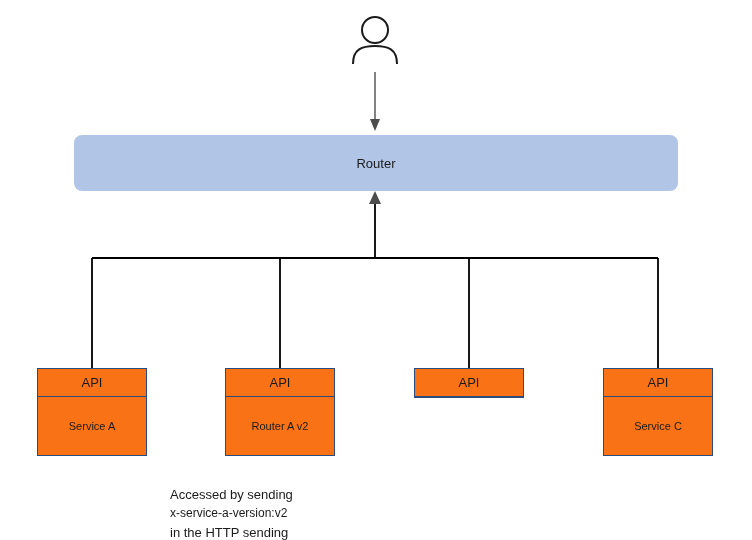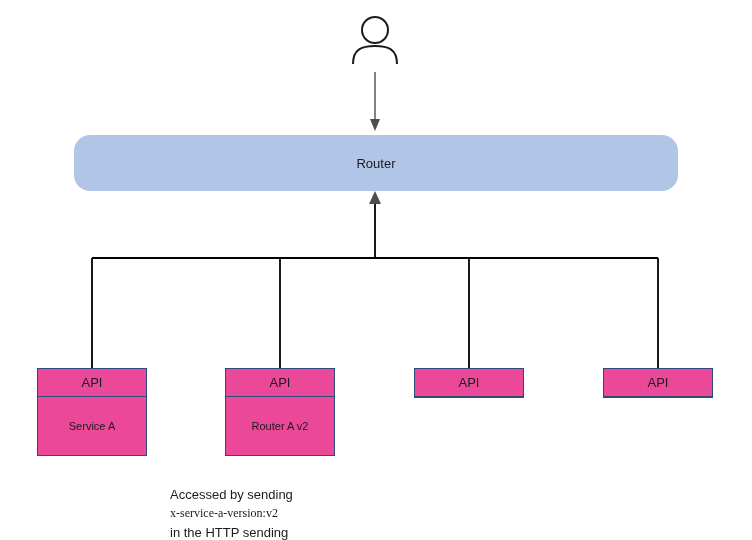--- a/index.html
+++ b/index.html
@@ -24,34 +24,34 @@
     width: 752px;
     height: 540px;
   }
   .router-box {
     position: absolute;
     left: 74px;
     top: 135px;
     width: 604px;
     height: 56px;
     background: #b1c5e7;
-    border-radius: 16px;
+    border-radius: 8px;
     display: flex;
     align-items: center;
     justify-content: center;
   }
   .router-label {
     font-size: 13px;
     color: #1b1b1b;
   }
   .api-box {
     position: absolute;
     width: 110px;
     border: 1px solid #2b4b7e;
-    background: #ec4899;
+    background: #f97316;
     box-sizing: border-box;
   }
   .api-head {
     height: 27px;
     border-bottom: 1px solid #2b4b7e;
     display: flex;
     align-items: center;
     justify-content: center;
     font-size: 13px;
     color: #1b1b1b;
@@ -69,21 +69,21 @@
     left: 170px;
     top: 468px;
     width: 220px;
     text-align: left;
     font-size: 13px;
     color: #1b1b1b;
     line-height: 19px;
     margin-top: 17px;
   }
   .note .mono {
-    font-family: Liberation Serif, serif;
+    font-family: Liberation Sans, sans-serif;
     font-size: 12px;
   }
   .note div {
     white-space: nowrap;
   }
 </style>
 </head>
 <body>
 
 <div id="canvas">
@@ -127,20 +127,21 @@
     <div class="api-head">API</div>
     <div class="api-body">Router A v2</div>
   </div>
 
   <div class="api-box" style="left:414px; top:368px;">
     <div class="api-head">API</div>
   </div>
 
   <div class="api-box" style="left:603px; top:368px;">
     <div class="api-head">API</div>
+    <div class="api-body">Service C</div>
   </div>
 
   <div class="note">
     <div>Accessed by sending</div>
     <div class="mono">x-service-a-version:v2</div>
     <div>in the HTTP sending</div>
   </div>
 
 </div>
 

